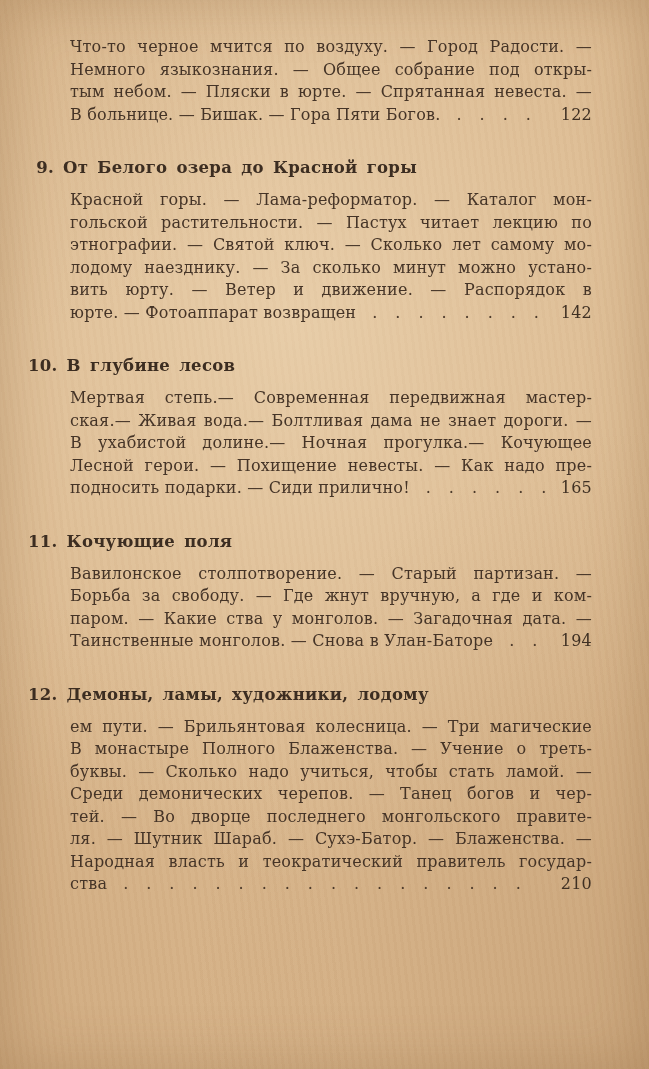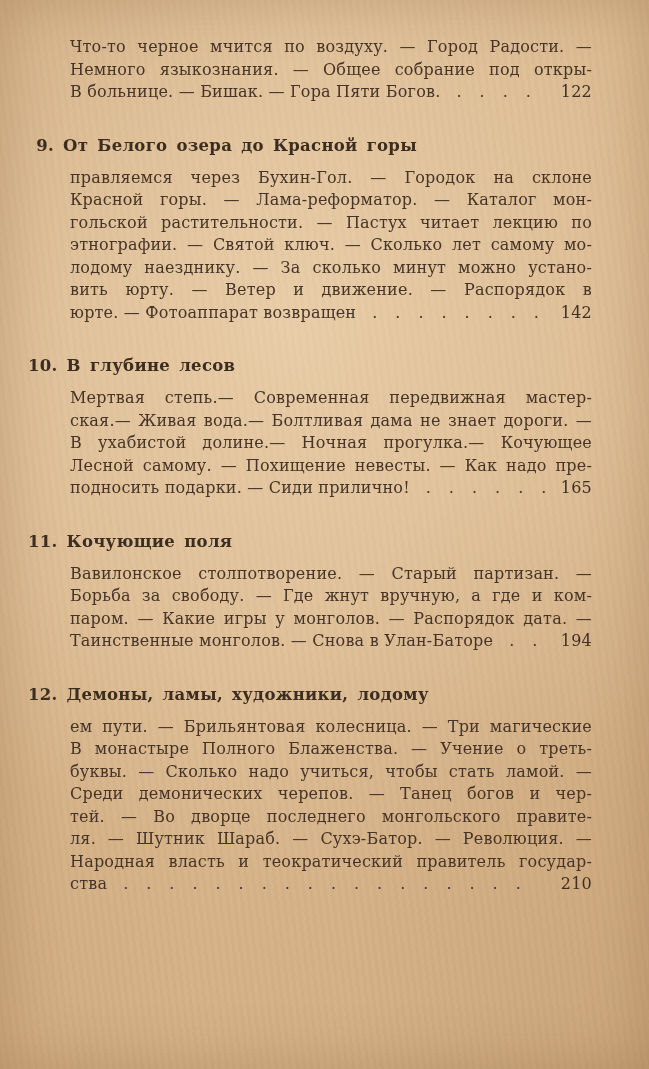--- a/index.html
+++ b/index.html
@@ -85,34 +85,34 @@
 </style>
 </head>
 <body>
 
 <div class="page">
   <div class="content">
 
     <div class="para">
       <div class="line">Что-то черное мчится по воздуху. — Город Радости. —</div>
       <div class="line">Немного языкознания. — Общее собрание под откры-</div>
+      <div class="line">тым небом. — Пляски в юрте. — Спрятанная невеста. —</div>
       <div class="lastline">
         <span class="lt">В больнице. — Бишак. — Гора Пяти Богов.</span>
         <span class="dots">....</span>
         <span class="pnum">122</span>
       </div>
     </div>
 
     <section>
       <h3 class="head">
         <span class="hnum">9.</span>
         <span class="htitle">От Белого озера до Красной горы</span>
       </h3>
       <div class="para">
-        <div class="line">правляемся через Бухин-Гол. — Городок на склоне</div>
         <div class="line">Красной горы. — Лама-реформатор. — Каталог мон-</div>
         <div class="line">гольской растительности. — Пастух читает лекцию по</div>
         <div class="line">этнографии. — Святой ключ. — Сколько лет самому мо-</div>
         <div class="line">лодому наезднику. — За сколько минут можно устано-</div>
         <div class="line">вить юрту. — Ветер и движение. — Распорядок в</div>
         <div class="lastline">
           <span class="lt">юрте. — Фотоаппарат возвращен</span>
           <span class="dots">........</span>
           <span class="pnum">142</span>
         </div>
@@ -121,58 +121,58 @@
 
     <section>
       <h3 class="head">
         <span class="hnum">10.</span>
         <span class="htitle">В глубине лесов</span>
       </h3>
       <div class="para">
         <div class="line">Мертвая степь.— Современная передвижная мастер-</div>
         <div class="line">ская.— Живая вода.— Болтливая дама не знает дороги. —</div>
         <div class="line">В ухабистой долине.— Ночная прогулка.— Кочующее</div>
-        <div class="line">Лесной самому. — Похищение невесты. — Как надо пре-</div>
+        <div class="line">Лесной герои. — Похищение невесты. — Как надо пре-</div>
         <div class="lastline">
           <span class="lt">подносить подарки. — Сиди прилично!</span>
           <span class="dots">......</span>
           <span class="pnum">165</span>
         </div>
       </div>
     </section>
 
     <section>
       <h3 class="head">
         <span class="hnum">11.</span>
         <span class="htitle">Кочующие поля</span>
       </h3>
       <div class="para">
         <div class="line">Вавилонское столпотворение. — Старый партизан. —</div>
         <div class="line">Борьба за свободу. — Где жнут вручную, а где и ком-</div>
-        <div class="line">паром. — Какие игры у монголов. — Распорядок дата. —</div>
+        <div class="line">паром. — Какие ства у монголов. — Загадочная дата. —</div>
         <div class="lastline">
           <span class="lt">Таинственные монголов. — Снова в Улан-Баторе</span>
           <span class="dots">...</span>
           <span class="pnum">194</span>
         </div>
       </div>
     </section>
 
     <section>
       <h3 class="head">
         <span class="hnum">12.</span>
         <span class="htitle">Демоны, ламы, художники, лодому</span>
       </h3>
       <div class="para">
         <div class="line">ем пути. — Брильянтовая колесница. — Три магические</div>
         <div class="line">В монастыре Полного Блаженства. — Учение о треть-</div>
         <div class="line">буквы. — Сколько надо учиться, чтобы стать ламой. —</div>
         <div class="line">Среди демонических черепов. — Танец богов и чер-</div>
         <div class="line">тей. — Во дворце последнего монгольского правите-</div>
-        <div class="line">ля. — Шутник Шараб. — Сухэ-Батор. — Революция. —</div>
+        <div class="line">ля. — Шутник Шараб. — Сухэ-Батор. — Блаженства. —</div>
         <div class="line">Народная власть и теократический правитель государ-</div>
         <div class="lastline">
           <span class="lt">ства</span>
           <span class="dots">..................</span>
           <span class="pnum">210</span>
         </div>
       </div>
     </section>
 
   </div>

